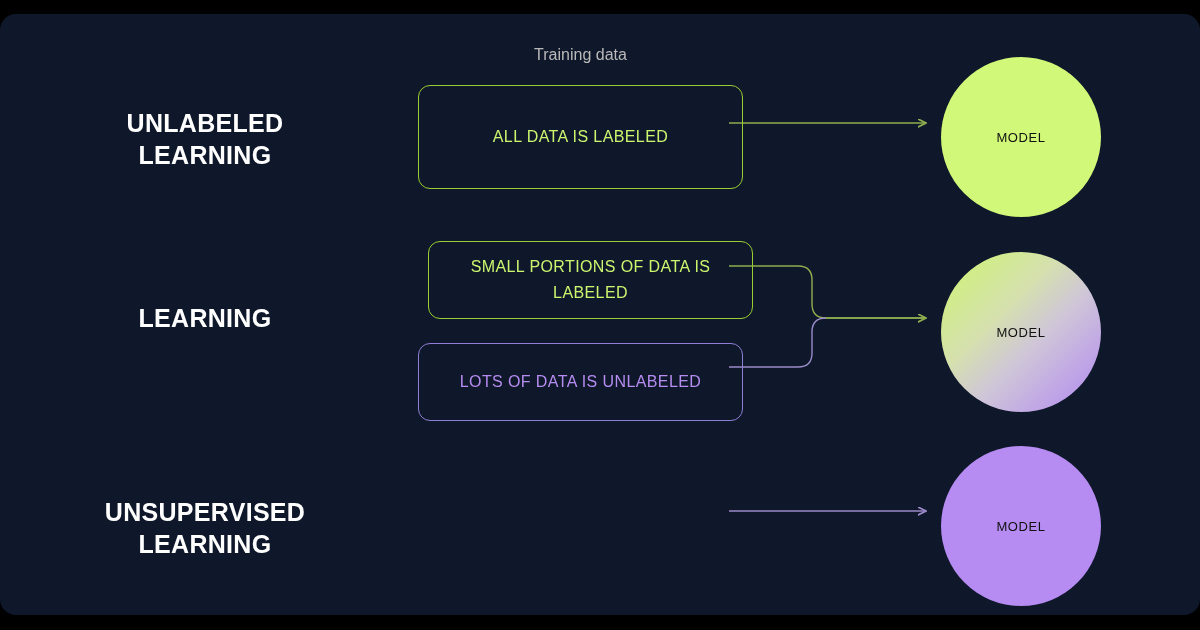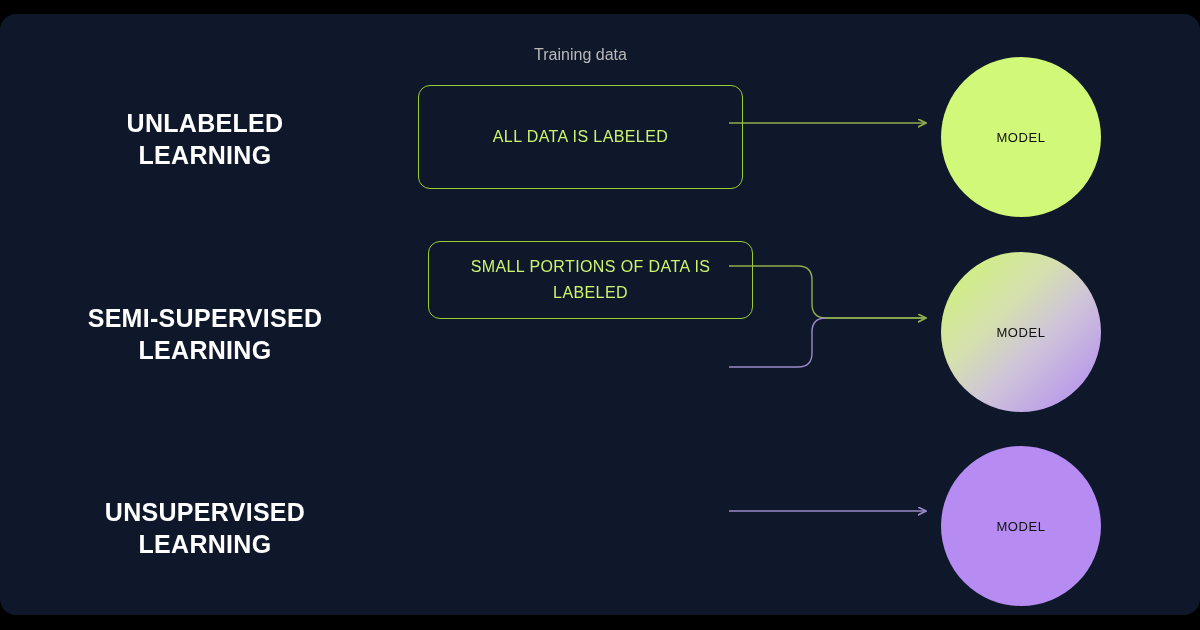--- a/index.html
+++ b/index.html
@@ -145,24 +145,24 @@
     <div class="row-label" id="label-supervised">
       <div>UNLABELED</div>
       <div>LEARNING</div>
     </div>
     <div class="data-box" id="box-supervised">ALL DATA IS LABELED</div>
     <div class="model-circle" id="circle-supervised">
       <span>MODEL</span>
     </div>
 
     <div class="row-label" id="label-semi">
-      <div>SEMI-SUPERVISED</div>
       <div>LEARNING</div>
     </div>
     <div class="data-box" id="box-semi-labeled">SMALL PORTIONS OF DATA IS LABELED</div>
+    <div class="data-box purple" id="box-semi-unlab">LOTS OF DATA IS UNLABELED</div>
     <div class="model-circle" id="circle-semi">
       <span>MODEL</span>
     </div>
 
     <div class="row-label" id="label-unsupervised">
       <div>UNSUPERVISED</div>
       <div>LEARNING</div>
     </div>
     <div class="model-circle" id="circle-unsupervised">
       <span>MODEL</span>

